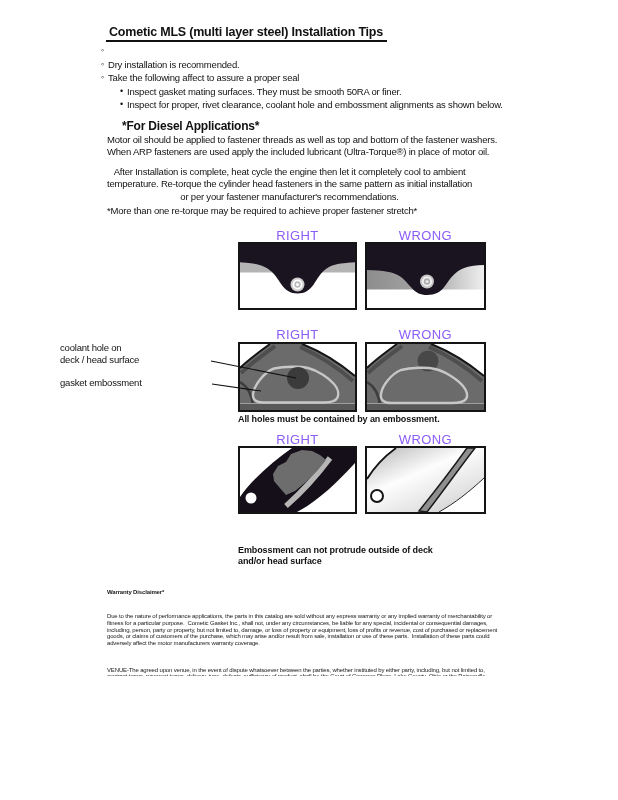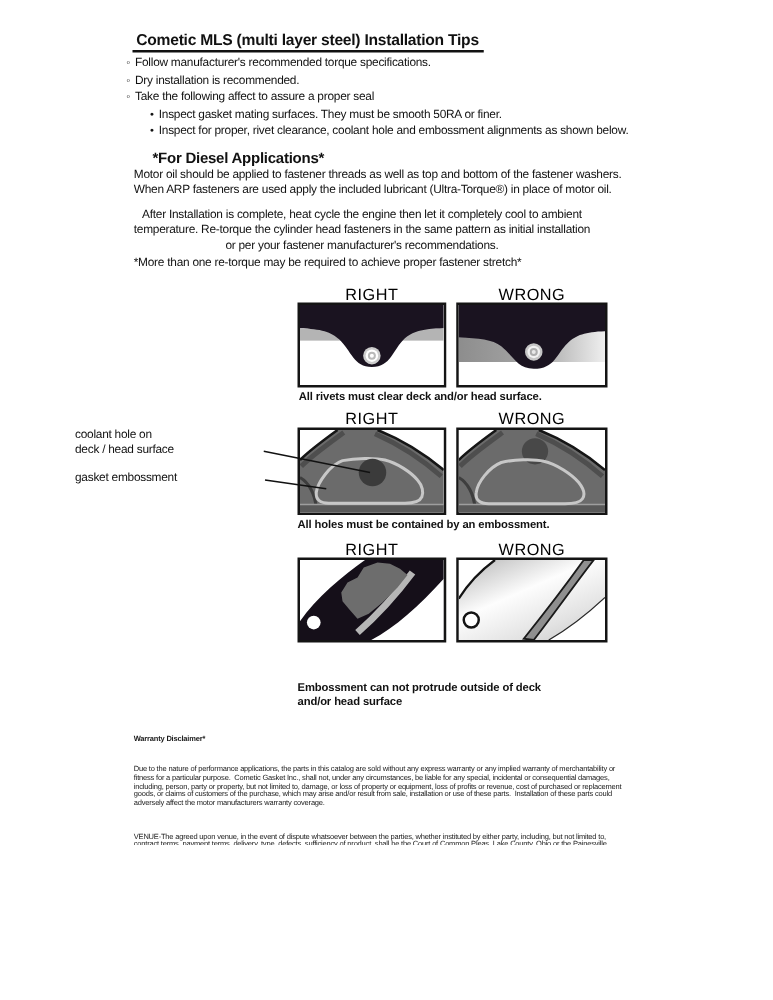--- a/index.html
+++ b/index.html
@@ -13,21 +13,21 @@
   .b-row{display:flex;height:13.5px;align-items:flex-start;line-height:11px;}
   .b-row .marker{width:7px;flex:none;font-size:9px;}
   .b-row.sub{margin-left:19px;}
 
   .h2{position:absolute;left:122px;top:119px;font-size:12px;font-weight:bold;letter-spacing:-0.2px;}
   .para{position:absolute;font-size:9.5px;letter-spacing:-0.2px;line-height:12.4px;white-space:pre;}
   #para1{left:107px;top:134px;}
   #para2{left:107px;top:166px;text-align:center;}
   #note{left:107px;top:205px;}
 
-  .dlabel{position:absolute;font-size:13px;color:#000000;text-align:center;letter-spacing:0.4px;}
+  .dlabel{position:absolute;font-size:13px;color:#8b5cf6;text-align:center;letter-spacing:0.4px;}
   .panel{position:absolute;border:2px solid #141414;background:#fff;line-height:0;}
   .caption{position:absolute;font-size:9px;font-weight:bold;letter-spacing:-0.1px;line-height:11px;white-space:pre;}
 
   .ann{position:absolute;left:60px;width:150px;font-size:9.5px;
        letter-spacing:-0.2px;line-height:11.5px;white-space:pre;}
   .leader{position:absolute;left:210px;top:352px;z-index:5;}
 
   .disclaimer{position:absolute;left:107px;top:575px;font-size:6px;letter-spacing:-0.15px;
               line-height:6.8px;white-space:pre;color:#1a1a1a;width:460px;}
   .disclaimer .dhead{font-weight:bold;margin:0 0 4px 0;}
@@ -38,21 +38,20 @@
 </head>
 <body>
 
 <div class="page">
 
   <div class="title">Cometic MLS (multi layer steel) Installation Tips</div>
 
   <div class="bullets">
     <div class="b-row">
       <span class="marker">◦</span>
-      <span>Follow manufacturer's recommended torque specifications.</span>
     </div>
     <div class="b-row">
       <span class="marker">◦</span>
       <span>Dry installation is recommended.</span>
     </div>
     <div class="b-row">
       <span class="marker">◦</span>
       <span>Take the following affect to assure a proper seal</span>
     </div>
     <div class="b-row sub">
@@ -98,21 +97,20 @@
       </defs>
       <rect width="117" height="64" fill="#fff"></rect>
       <path d="M0,26 C30,24.5 70,22.5 117,21 L117,45.5 L0,45.5 Z" fill="url(#dg1)"></path>
       <path d="M0,0 H117 V21 C101,21.5 94,24 87,30.5 C78,39 77,51 60,51 C46.5,51 44.5,41.5 34,33 C27,27.5 16,26.5 0,26 Z" fill="#1a1320"></path>
       <circle cx="60" cy="37.5" r="7" fill="#c6c6c6"></circle>
       <circle cx="60" cy="37.5" r="5" fill="#f2f2f2"></circle>
       <circle cx="60" cy="37.5" r="3.2" fill="#adadad"></circle>
       <circle cx="60" cy="37.5" r="1.6" fill="#e8e8e8"></circle>
     </svg>
   </div>
-  <div class="caption" style="left:239px;top:312px;">All rivets must clear deck and/or head surface.</div>
 
   <div class="dlabel" style="left:238px;top:327px;width:119px;">RIGHT</div>
   <div class="dlabel" style="left:365px;top:327px;width:121px;">WRONG</div>
 
   <div class="ann" style="top:342px;">coolant hole on
 deck / head surface</div>
   <div class="ann" style="top:377px;">gasket embossment</div>
   <svg class="leader" width="92" height="44" viewBox="0 0 92 44">
     <line x1="1" y1="9" x2="86" y2="26" stroke="#111" stroke-width="1.2"></line>
     <line x1="2" y1="32" x2="51" y2="39" stroke="#111" stroke-width="1.2"></line>

